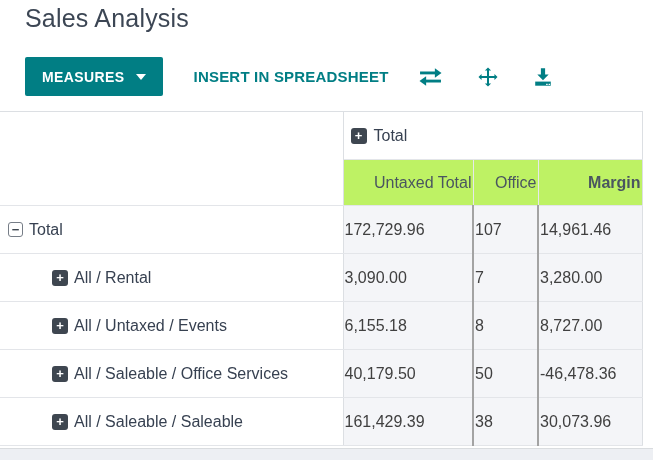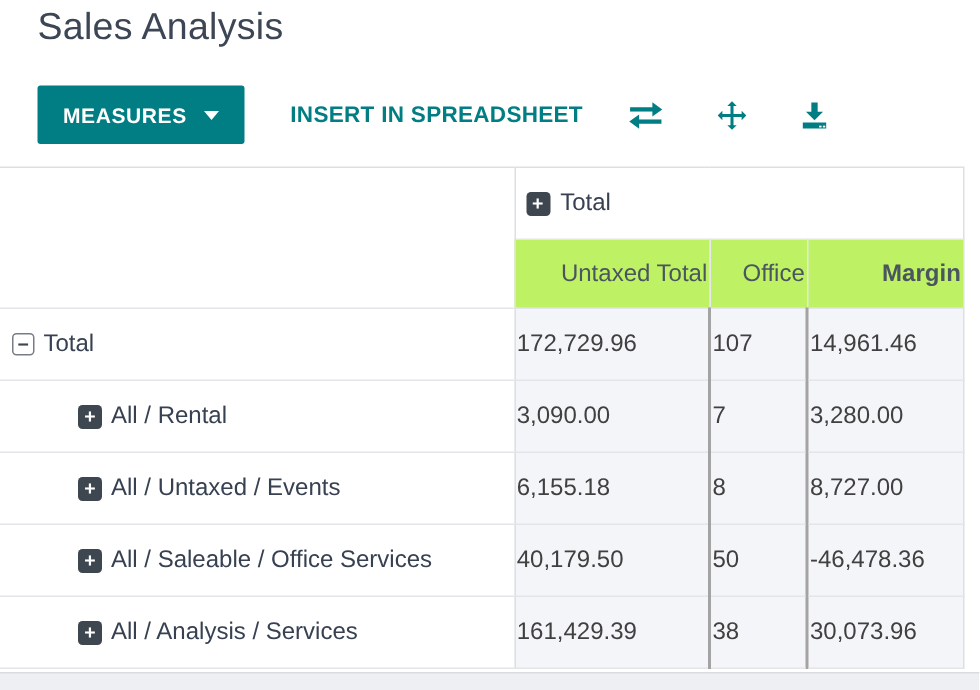--- a/index.html
+++ b/index.html
@@ -205,21 +205,21 @@
               </div>
             </th>
             <td class="num">40,179.50</td>
             <td class="num">50</td>
             <td class="num">-46,478.36</td>
           </tr>
           <tr>
             <th class="row-header">
               <div class="rh depth-1">
                 <span class="sq plus">+</span>
-                <span>All / Analysis / Services</span>
+                <span>All / Saleable / Saleable</span>
               </div>
             </th>
             <td class="num">161,429.39</td>
             <td class="num">38</td>
             <td class="num">30,073.96</td>
           </tr>
         </tbody>
     </table>
   </div>
 

